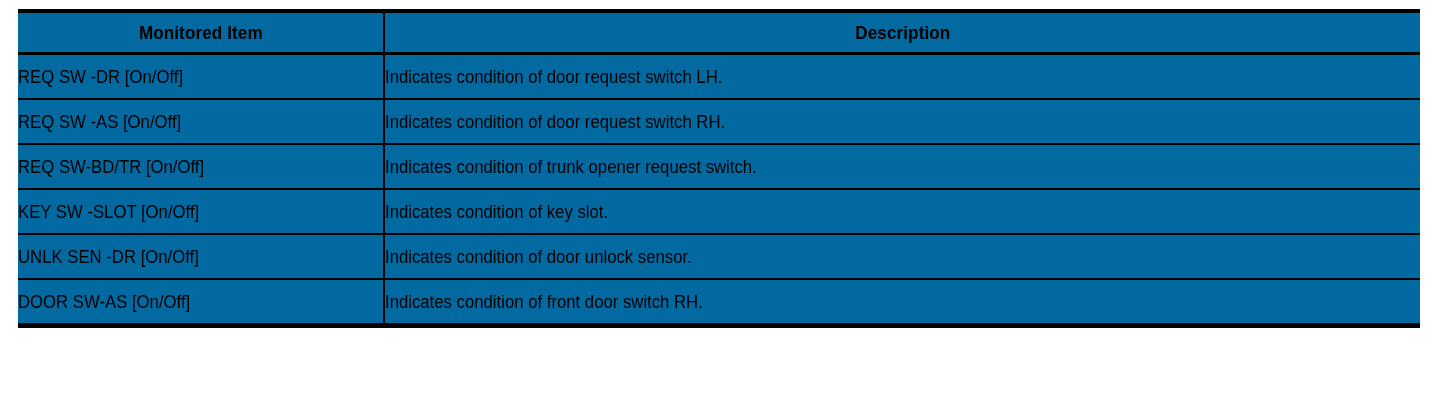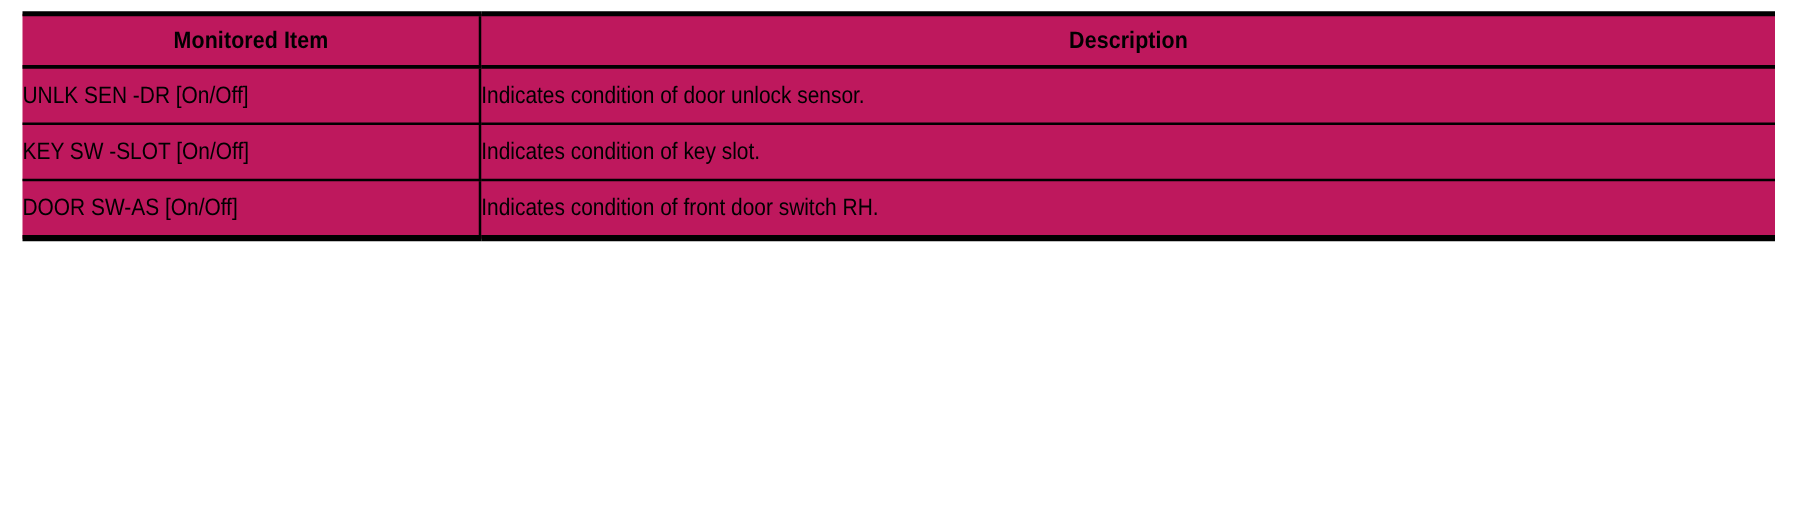--- a/index.html
+++ b/index.html
@@ -32,21 +32,21 @@
     border-collapse: collapse;
     table-layout: fixed;
     background: #ffffff;
   }
 
   .spec-table td,
   .spec-table th {
     padding: 0;
     margin: 12px;
     vertical-align: middle;
-    background: #be185d;
+    background: #0369a1;
   }
 
   
   col.col-item { width: 366px; }
   col.col-desc { width: 1036px; }
 
   
   .hdr-row {
     height: 39px;
   }
@@ -119,39 +119,63 @@
           <span class="hdr-label">Monitored Item</span>
         </th>
         <th class="hdr-cell desc-hdr">
           <span class="hdr-label">Description</span>
         </th>
       </tr>
     </thead>
 
     <tbody>
 
+      <tr class="data-row">
+        <td class="cell-item">
+          <span class="cell-text">REQ SW -DR [On/Off]</span>
+        </td>
+        <td class="cell-desc">
+          <span class="cell-text">Indicates condition of door request switch LH.</span>
+        </td>
+      </tr>
+
+      <tr class="data-row">
+        <td class="cell-item">
+          <span class="cell-text">REQ SW -AS [On/Off]</span>
+        </td>
+        <td class="cell-desc">
+          <span class="cell-text">Indicates condition of door request switch RH.</span>
+        </td>
+      </tr>
+
+      <tr class="data-row">
+        <td class="cell-item">
+          <span class="cell-text">REQ SW-BD/TR [On/Off]</span>
+        </td>
+        <td class="cell-desc">
+          <span class="cell-text">Indicates condition of trunk opener request switch.</span>
+        </td>
+      </tr>
 
 
-
+      <tr class="data-row">
+        <td class="cell-item">
+          <span class="cell-text">KEY SW -SLOT [On/Off]</span>
+        </td>
+        <td class="cell-desc">
+          <span class="cell-text">Indicates condition of key slot.</span>
+        </td>
+      </tr>
 
       <tr class="data-row">
         <td class="cell-item">
           <span class="cell-text">UNLK SEN -DR [On/Off]</span>
         </td>
         <td class="cell-desc">
           <span class="cell-text">Indicates condition of door unlock sensor.</span>
-        </td>
-      </tr>
-
-      <tr class="data-row">
-        <td class="cell-item">
-          <span class="cell-text">KEY SW -SLOT [On/Off]</span>
-        </td>
-        <td class="cell-desc">
-          <span class="cell-text">Indicates condition of key slot.</span>
         </td>
       </tr>
 
 
       <tr class="data-row last">
         <td class="cell-item">
           <span class="cell-text">DOOR SW-AS [On/Off]</span>
         </td>
         <td class="cell-desc">
           <span class="cell-text">Indicates condition of front door switch RH.</span>

